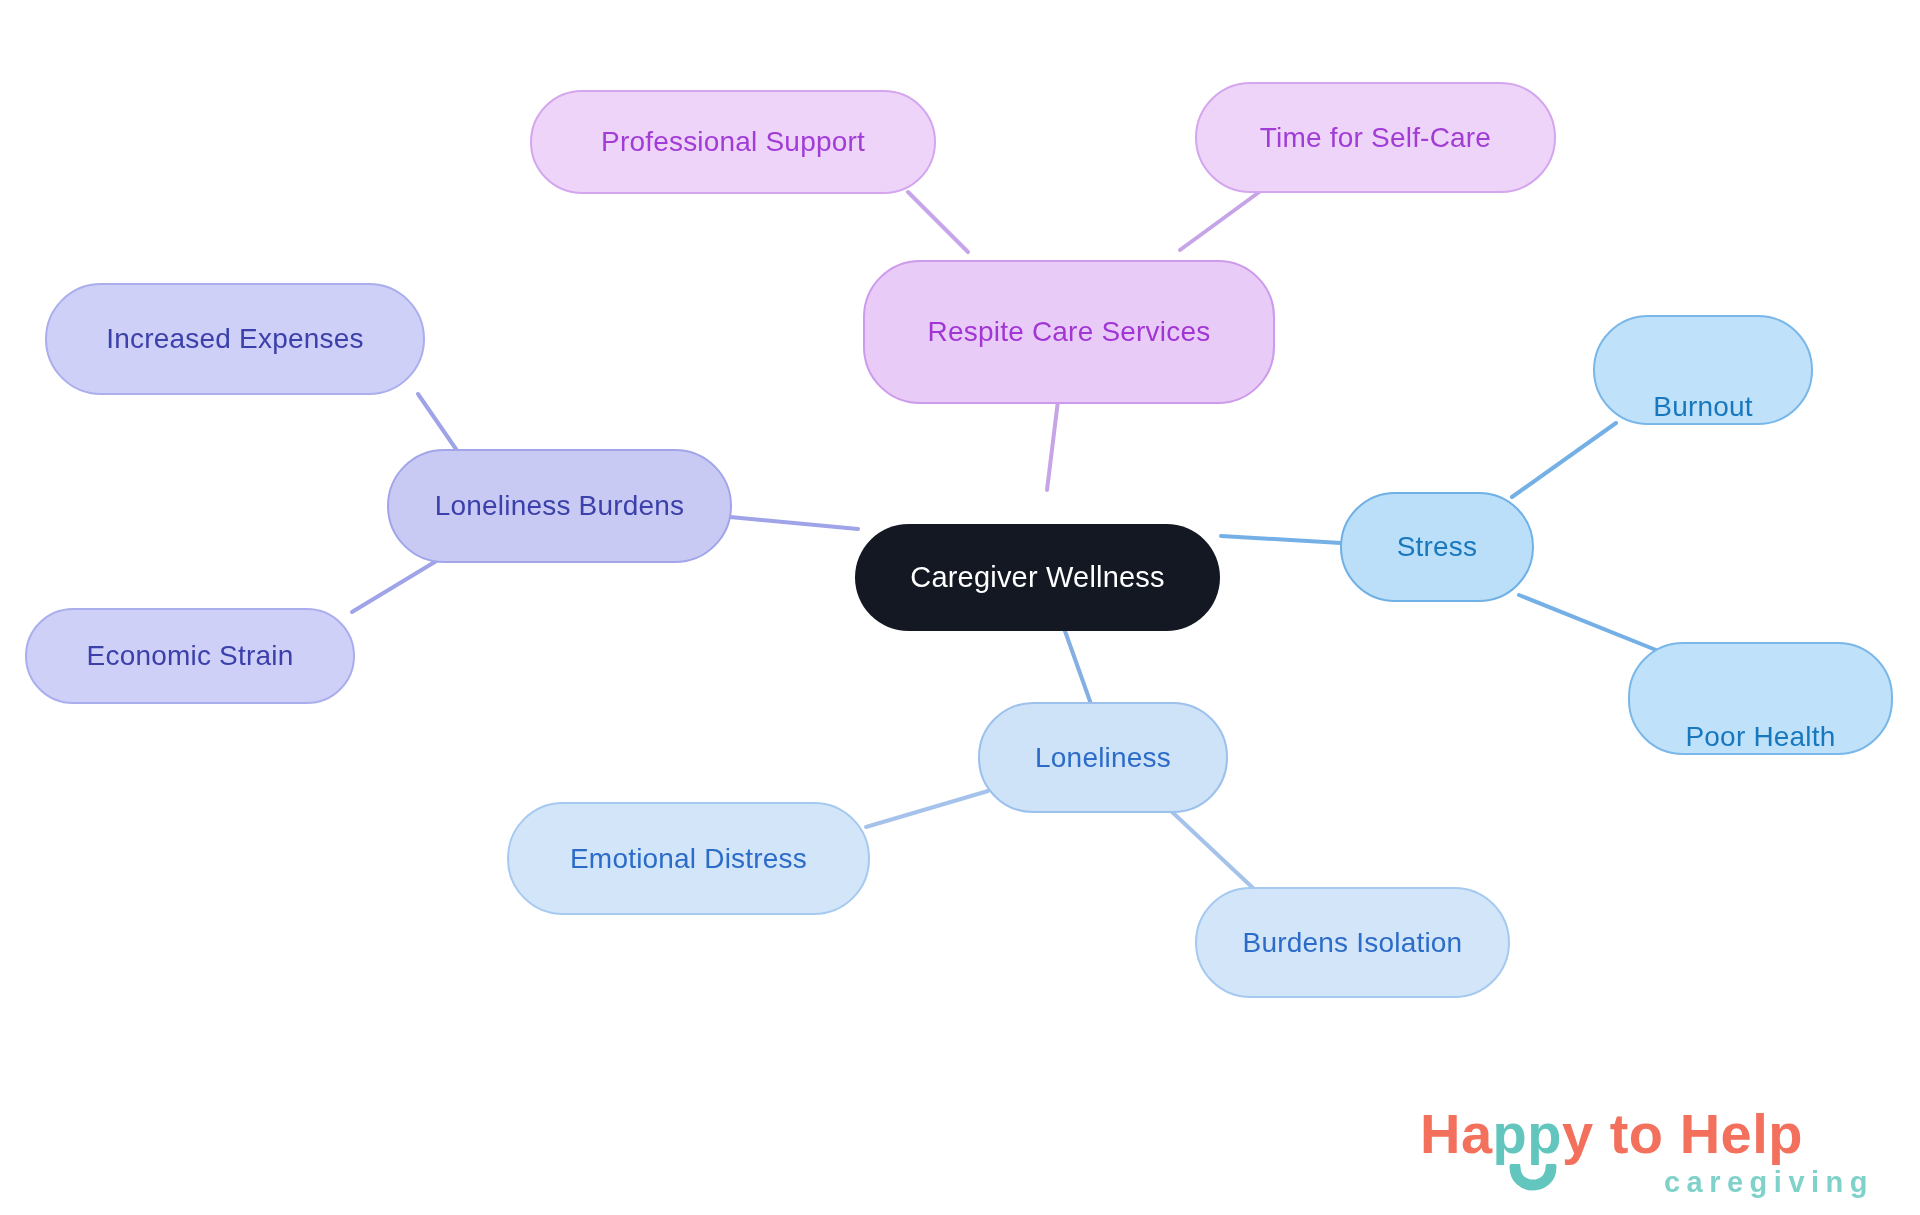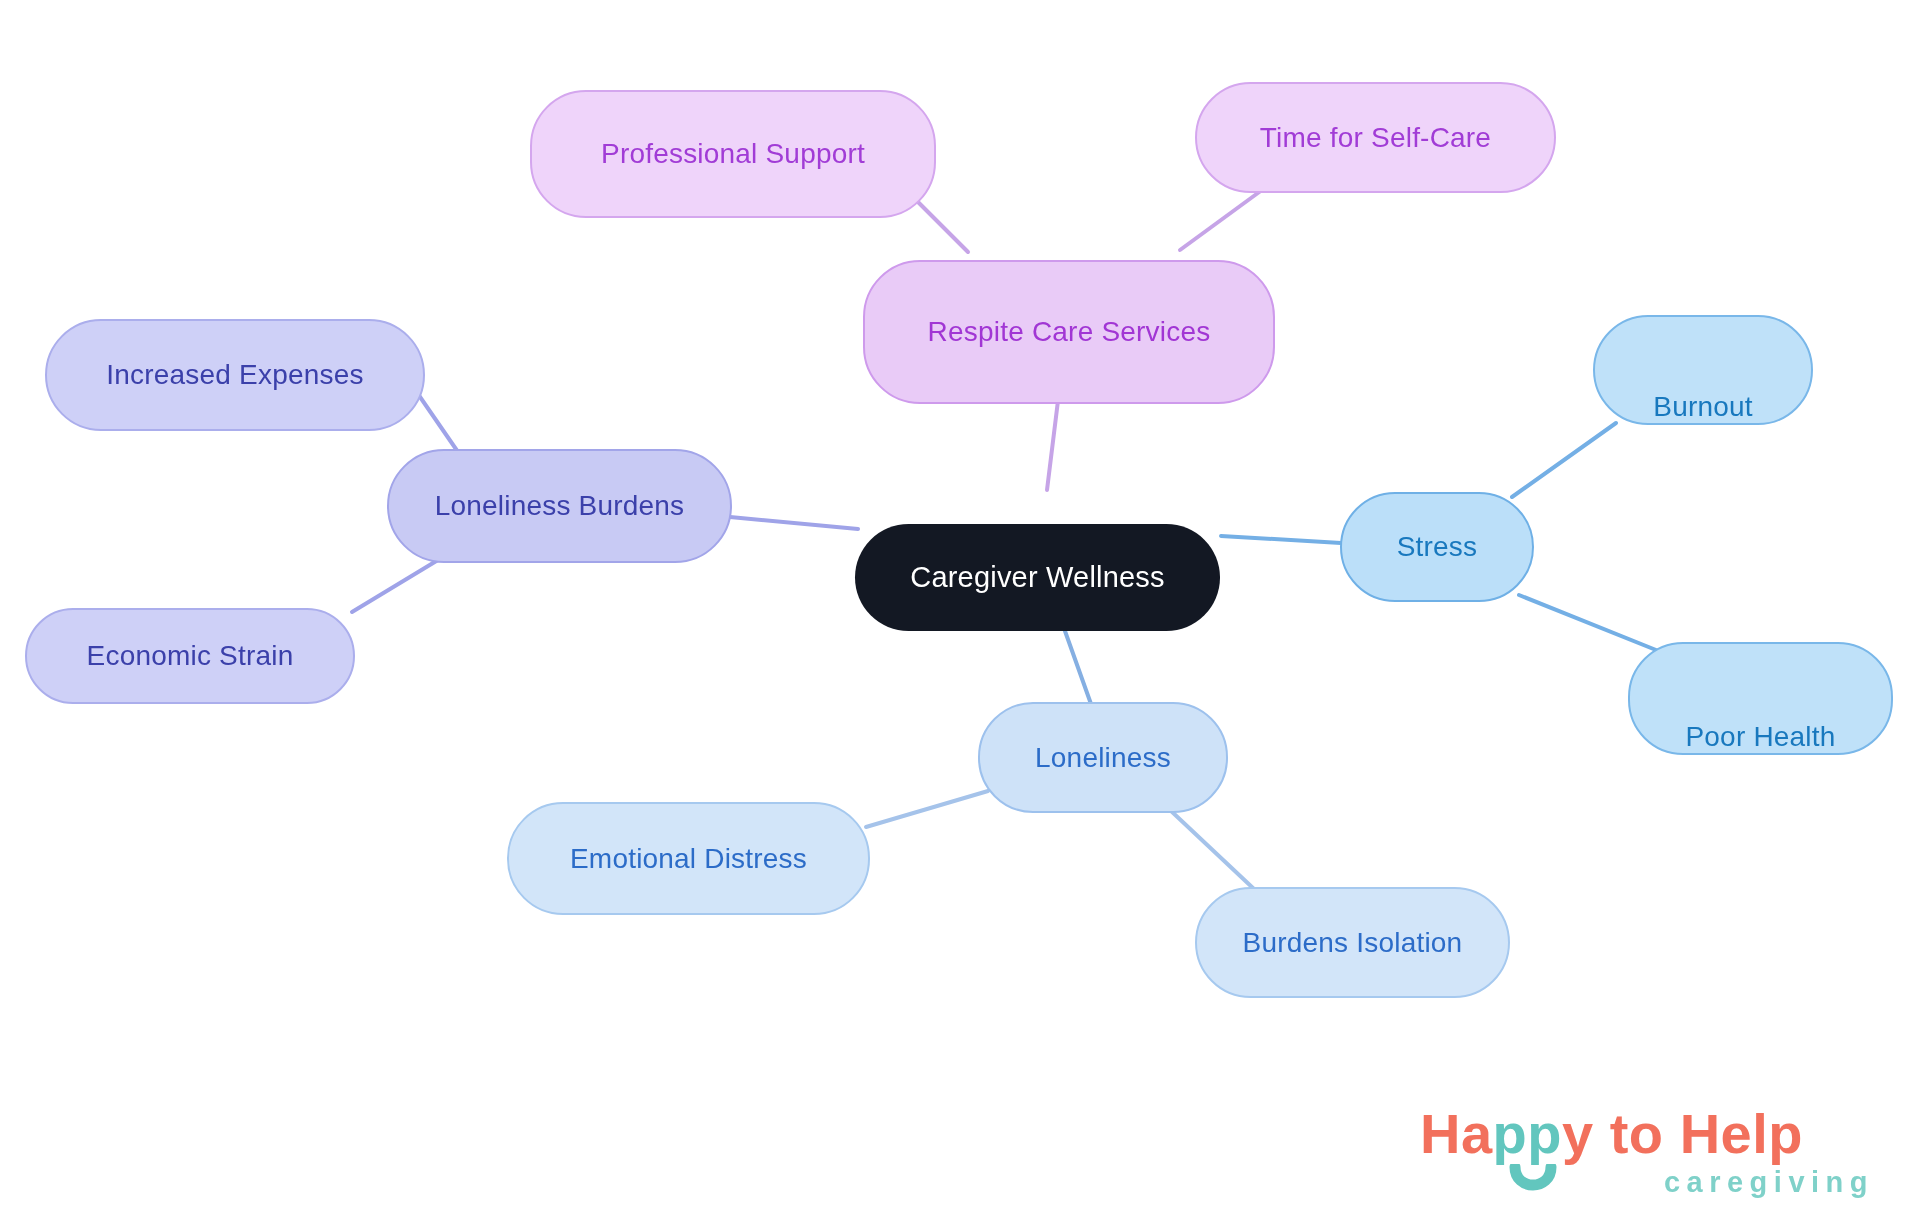--- a/index.html
+++ b/index.html
@@ -33,24 +33,24 @@
   .n-peri{background:#ced0f7;border:2.5px solid #abaeec;color:#3b40aa;border-radius:56px;}
   .n-peri-main{background:#c8caf4;border:2.5px solid #a2a5e9;color:#3b40aa;border-radius:57px;}
   .n-blue{background:#bfe1f9;border:2.5px solid #79b7e9;color:#1878be;border-radius:55px;align-items:flex-end;}
   .n-blue-main{background:#bbdff9;border:2.5px solid #6fb0e6;color:#1878be;border-radius:55px;}
   .n-pale{background:#d2e5f9;border:2.5px solid #a6c9ef;color:#2c6cc8;border-radius:56px;}
   .n-pale-main{background:#cee2f8;border:2.5px solid #9dc1ed;color:#2c6cc8;border-radius:55px;}
 
   
   #nd-central{left:855px;top:483px;width:365px;height:107px;margin-top:41px;}
   #nd-respite{left:863px;top:260px;width:412px;height:144px;}
-  #nd-professional{left:530px;top:90px;width:406px;height:128px;}
+  #nd-professional{left:530px;top:90px;width:406px;height:104px;}
   #nd-selfcare{left:1195px;top:82px;width:361px;height:111px;}
   #nd-financial{left:387px;top:449px;width:345px;height:114px;}
-  #nd-increased{left:45px;top:283px;width:380px;height:112px;margin-top:36px;}
+  #nd-increased{left:45px;top:283px;width:380px;height:112px;}
   #nd-economic{left:25px;top:608px;width:330px;height:96px;}
   #nd-stress{left:1340px;top:492px;width:194px;height:110px;}
   #nd-burnout{left:1593px;top:315px;width:220px;height:110px;}
   #nd-poorhealth{left:1628px;top:642px;width:265px;height:113px;}
   #nd-loneliness{left:978px;top:702px;width:250px;height:111px;}
   #nd-emotional{left:507px;top:802px;width:363px;height:113px;}
   #nd-social{left:1195px;top:887px;width:315px;height:111px;}
 
   
   .logo{position:absolute;left:1420px;top:1106px;width:460px;height:100px;z-index:3;}

